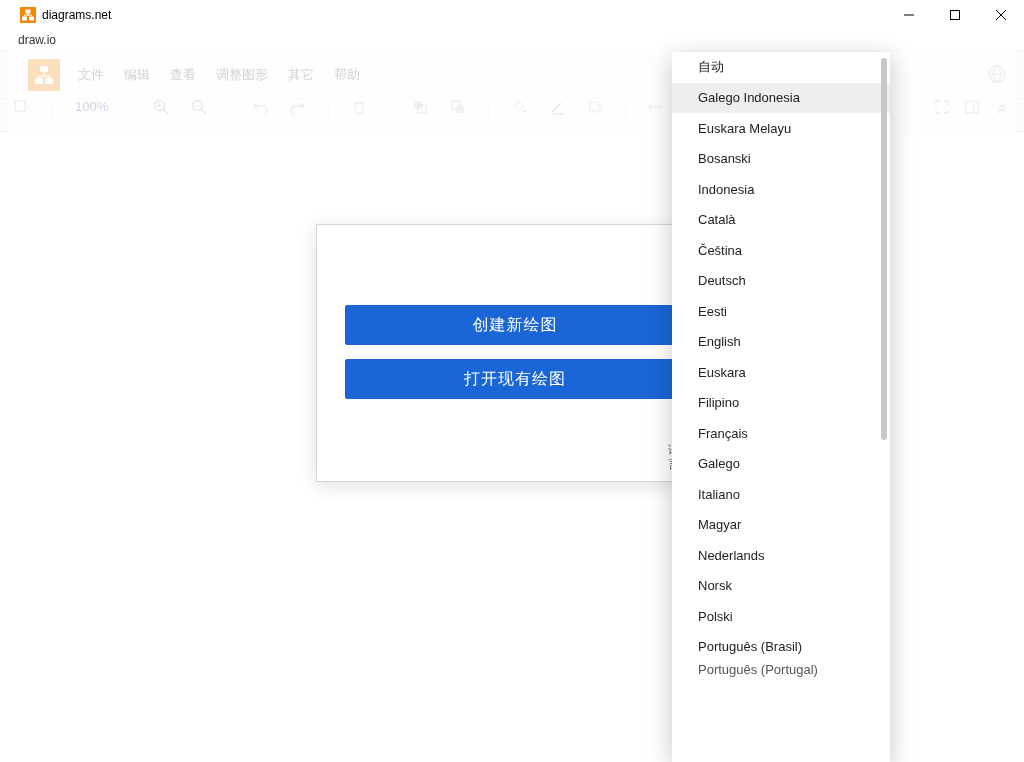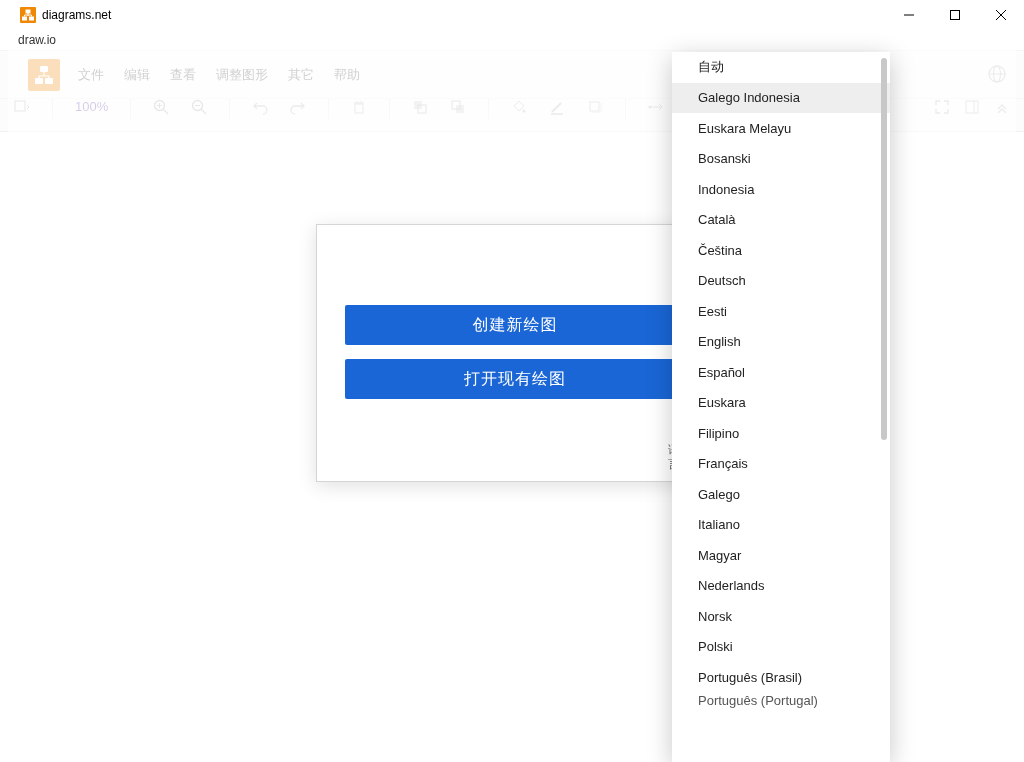--- a/index.html
+++ b/index.html
@@ -204,21 +204,20 @@
       <div class="lang-item">自动</div>
       <div class="lang-item hover">Galego Indonesia</div>
       <div class="lang-item">Euskara Melayu</div>
       <div class="lang-item">Bosanski</div>
       <div class="lang-item">Indonesia</div>
       <div class="lang-item">Català</div>
       <div class="lang-item">Čeština</div>
       <div class="lang-item">Deutsch</div>
       <div class="lang-item">Eesti</div>
       <div class="lang-item">English</div>
-      <div class="lang-item">Español</div>
       <div class="lang-item">Euskara</div>
       <div class="lang-item">Filipino</div>
       <div class="lang-item">Français</div>
       <div class="lang-item">Galego</div>
       <div class="lang-item">Italiano</div>
       <div class="lang-item">Magyar</div>
       <div class="lang-item">Nederlands</div>
       <div class="lang-item">Norsk</div>
       <div class="lang-item">Polski</div>
       <div class="lang-item">Português (Brasil)</div>

